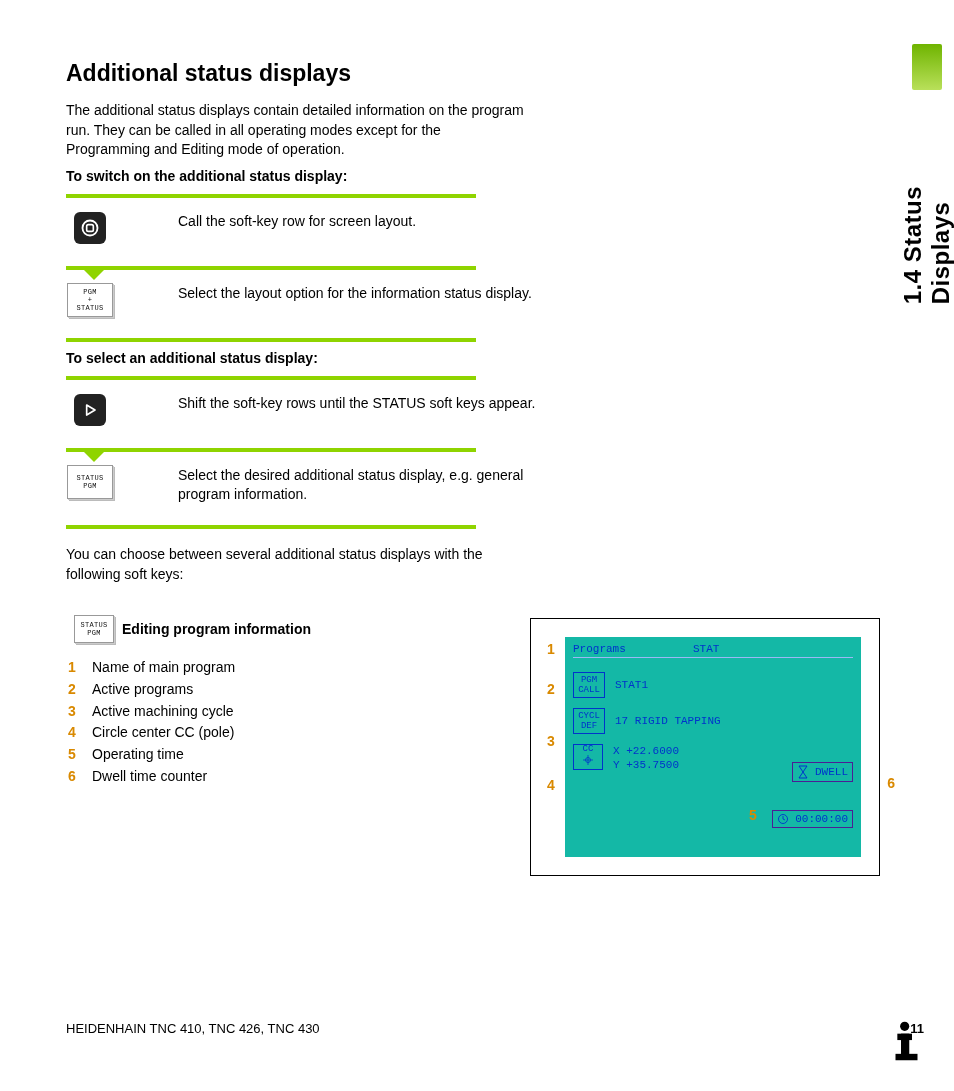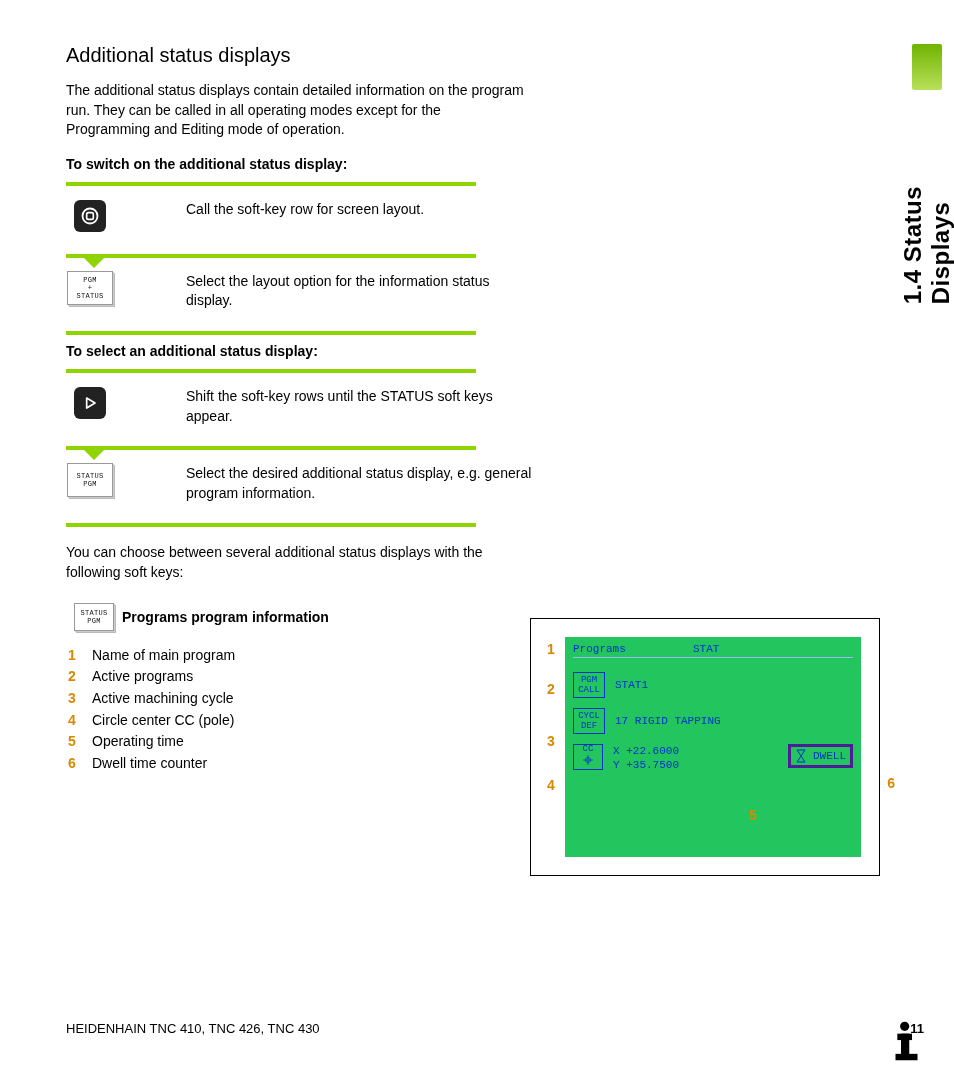--- a/index.html
+++ b/index.html
@@ -31,28 +31,29 @@
   }
   .side-tab .side-text {
     writing-mode: vertical-rl;
     transform: rotate(180deg);
     font-size: 24px;
     font-weight: bold;
     margin-top: 6px;
     letter-spacing: 0.5px;
   }
   h2 {
-    font-size: 20px;
-    font-weight: normal;
+    font-size: 23px;
+    font-weight: bold;
     margin-bottom: 14px;
+    margin-top: 16px;
   }
   p.intro {
     max-width: 460px;
     line-height: 1.4;
-    margin-bottom: 16px;
+    margin-bottom: 8px;
   }
   p.sub-head {
     font-weight: bold;
     margin: 6px 0 0 0;
   }
   .sep {
     height: 4px;
     background: #8fd400;
     width: 410px;
     margin: 10px 0 8px 0;
@@ -64,21 +65,21 @@
     left: 18px;
     bottom: -10px;
     width: 0; height: 0;
     border-left: 10px solid transparent;
     border-right: 10px solid transparent;
     border-top: 10px solid #8fd400;
   }
   .step-row {
     display: flex;
     align-items: flex-start;
-    gap: 12px;
+    gap: 4px;
     width: 470px;
     padding: 4px 0 10px 0;
   }
   .icon-box {
     width: 48px;
     min-width: 48px;
     height: 36px;
     display: flex;
     align-items: center;
     justify-content: center;
@@ -108,21 +109,21 @@
   .soft-key.small {
     width: 40px; height: 28px;
   }
   .step-text {
     flex: 1;
     padding-top: 2px;
     line-height: 1.4;
     padding-left: 60px;
   }
   .after-para {
-    margin: 16px 0 20px 0;
+    margin: 16px 0 31px 0;
     max-width: 460px;
     line-height: 1.4;
   }
   .gpi-row {
     display: flex;
     align-items: center;
     gap: 8px;
     margin-left: 8px;
     margin-bottom: 14px;
   }
@@ -161,21 +162,21 @@
     font-weight: bold;
     font-size: 14px;
   }
   .panel .c1 { left: 16px; top: 22px; }
   .panel .c2 { left: 16px; top: 62px; }
   .panel .c3 { left: 16px; top: 114px; }
   .panel .c4 { left: 16px; top: 158px; }
   .panel .c5 { left: 218px; top: 188px; }
   .panel .c6 { right: -16px; top: 156px; }
   .panel .content {
-    background: #22c55e;
+    background: #14b8a6;
     padding: 6px 8px 10px 8px;
     min-height: 220px;
   }
   .panel .title-row {
     display: flex;
     border-bottom: 1px solid #9cb8f4;
     padding-bottom: 2px;
     margin-bottom: 14px;
   }
   .panel .title-row span:first-child { flex: 0 0 120px; }
@@ -200,25 +201,26 @@
     align-items: center;
     justify-content: center;
   }
   .panel .dwell-area {
     display: flex;
     justify-content: flex-end;
     gap: 6px;
     align-items: center;
   }
   .panel .dwell-box {
-    border: 3px solid #4c1d95;
+    border: 1px solid #4c1d95;
     padding: 2px 4px;
     display: flex;
     align-items: center;
     gap: 6px;
+    margin-top: 18px;
   }
   .panel .coords { line-height: 14px; }
   
   .footer {
     position: absolute;
     left: 66px;
     bottom: 55px;
     right: 30px;
     display: flex;
     justify-content: space-between;
@@ -303,21 +305,21 @@
 
 <div class="sep"></div>
 
 <p class="after-para">You can choose between several additional status displays with the following soft keys:</p>
 
 <div class="gpi-row">
   <div class="soft-key small">
     <span>STATUS</span>
     <span>PGM</span>
   </div>
-  <span class="label">Programs program information</span>
+  <span class="label">Editing program information</span>
 </div>
 
 <div class="num-list">
   <div class="li">
       <span class="n">1</span>
       <span>Name of main program</span>
     </div>
   <div class="li">
       <span class="n">2</span>
       <span>Active programs</span>
@@ -382,20 +384,30 @@
         <div>Y   +35.7500</div>
       </div>
       <div style="flex:1"></div>
       <div class="dwell-box">
         <svg width="12" height="14" viewBox="0 0 24 28">
             <path d="M4 2 H20 L12 14 L20 26 H4 L12 14 Z" fill="none" stroke="#0033cc" stroke-width="2"></path>
           </svg>
         <span>DWELL</span>
       </div>
     </div>
+    <div class="dwell-area">
+      <div class="dwell-box">
+        <svg width="12" height="12" viewBox="0 0 24 24">
+            <circle cx="12" cy="12" r="9" fill="none" stroke="#0033cc" stroke-width="1.8"></circle>
+            <line x1="12" y1="12" x2="12" y2="6" stroke="#0033cc" stroke-width="1.8"></line>
+            <line x1="12" y1="12" x2="16" y2="14" stroke="#0033cc" stroke-width="1.8"></line>
+          </svg>
+        <span>00:00:00</span>
+      </div>
+    </div>
   </div>
 </div>
 
 <div class="footer">
   <span>HEIDENHAIN TNC 410, TNC 426, TNC 430</span>
   <span class="pn">11</span>
 </div>
 
 <svg class="info-icon" viewBox="0 0 48 48">
   <circle cx="16" cy="8" r="5" fill="#000"></circle>

